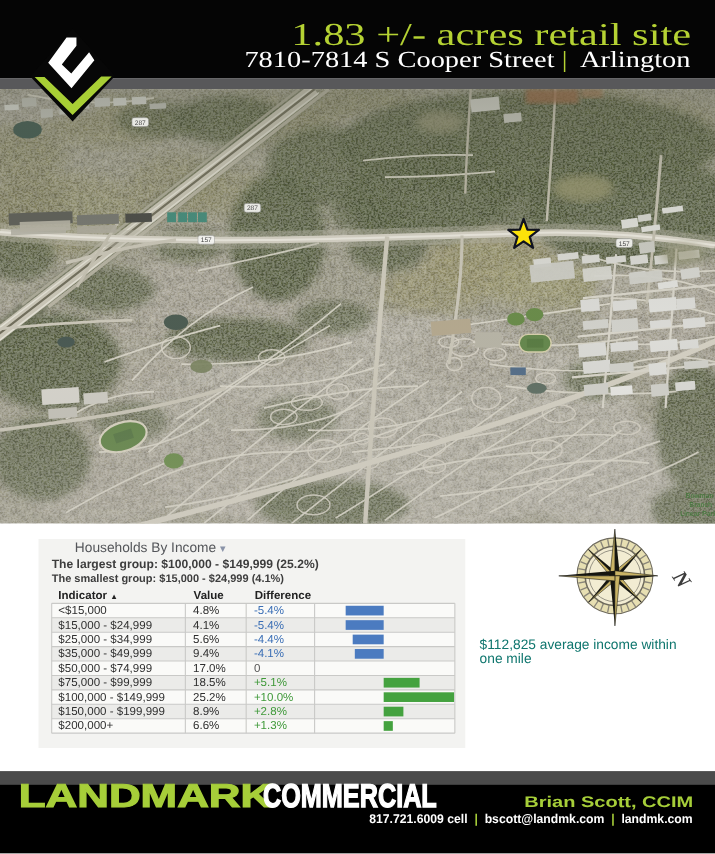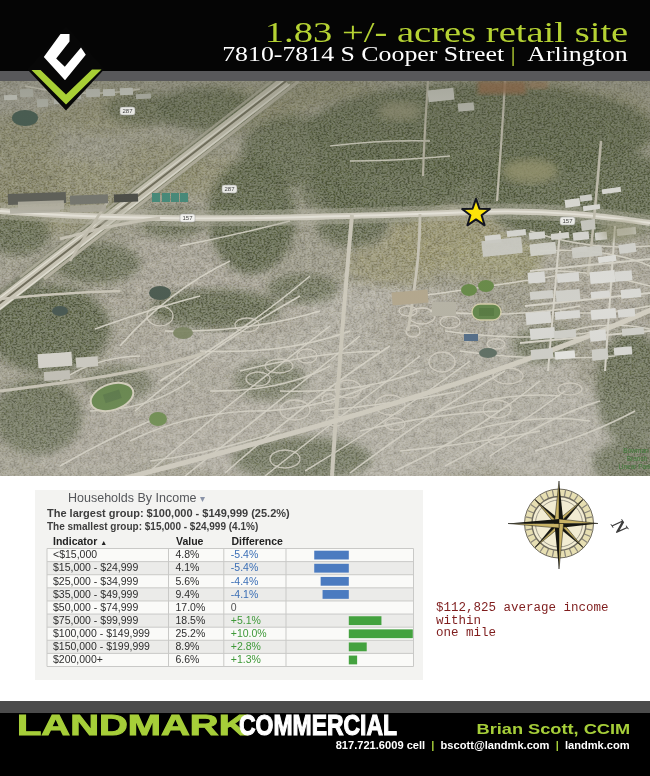--- a/index.html
+++ b/index.html
@@ -480,21 +480,21 @@
     <polygon points="0.00,45.50 4.60,-0.00 0,0" fill="#c9b365" stroke="#15150f" stroke-width="0.5"></polygon>
     <polygon points="0.00,45.50 -4.60,0.00 0,0" fill="#15150f"></polygon>
     <polygon points="-51.00,0.00 0.00,4.60 0,0" fill="#c9b365" stroke="#15150f" stroke-width="0.5"></polygon>
     <polygon points="-51.00,0.00 -0.00,-4.60 0,0" fill="#15150f"></polygon>
     </g>
   </g>
 
   <text x="108" y="53" font-family="Liberation Serif,serif" font-size="19" font-style="italic" font-weight="bold" fill="#3c3c3c" transform="rotate(55 112 48)">N</text>
 </svg>
 
-<div class="abs" style="left:436px;top:602px;width:200px;font-size:12.5px;line-height:12.5px;color:#7f1d1d;font-family:Liberation Mono, monospace;">$112,825 average income within<br>one mile</div>
+<div class="abs" style="left:436px;top:580px;width:200px;font-size:12.5px;line-height:12.5px;color:#0f766e;">$112,825 average income within<br>one mile</div>
 
 <div class="abs" style="left:0;top:701px;width:650px;height:12px;background:#4b4b4b;"></div>
 
 <div class="abs" style="left:0;top:713px;width:650px;height:63px;background:#000;"></div>
 
 <div class="abs" style="left:17px;top:710px;font-size:30px;line-height:30px;font-weight:bold;color:#a6ce39;-webkit-text-stroke:1px #a6ce39;white-space:nowrap;transform:scaleX(1.33);transform-origin:0 50%;">LANDMARK</div>
 <div class="abs" style="left:239px;top:710px;font-size:30px;line-height:30px;font-weight:bold;color:#ffffff;-webkit-text-stroke:1.2px #ffffff;white-space:nowrap;transform:scaleX(0.765);transform-origin:0 50%;">COMMERCIAL</div>
 
 <div class="abs" style="right:20px;top:722px;font-size:14px;line-height:14px;font-weight:bold;color:#a6ce39;white-space:nowrap;transform:scaleX(1.3);transform-origin:100% 50%;">Brian Scott, CCIM</div>
 

